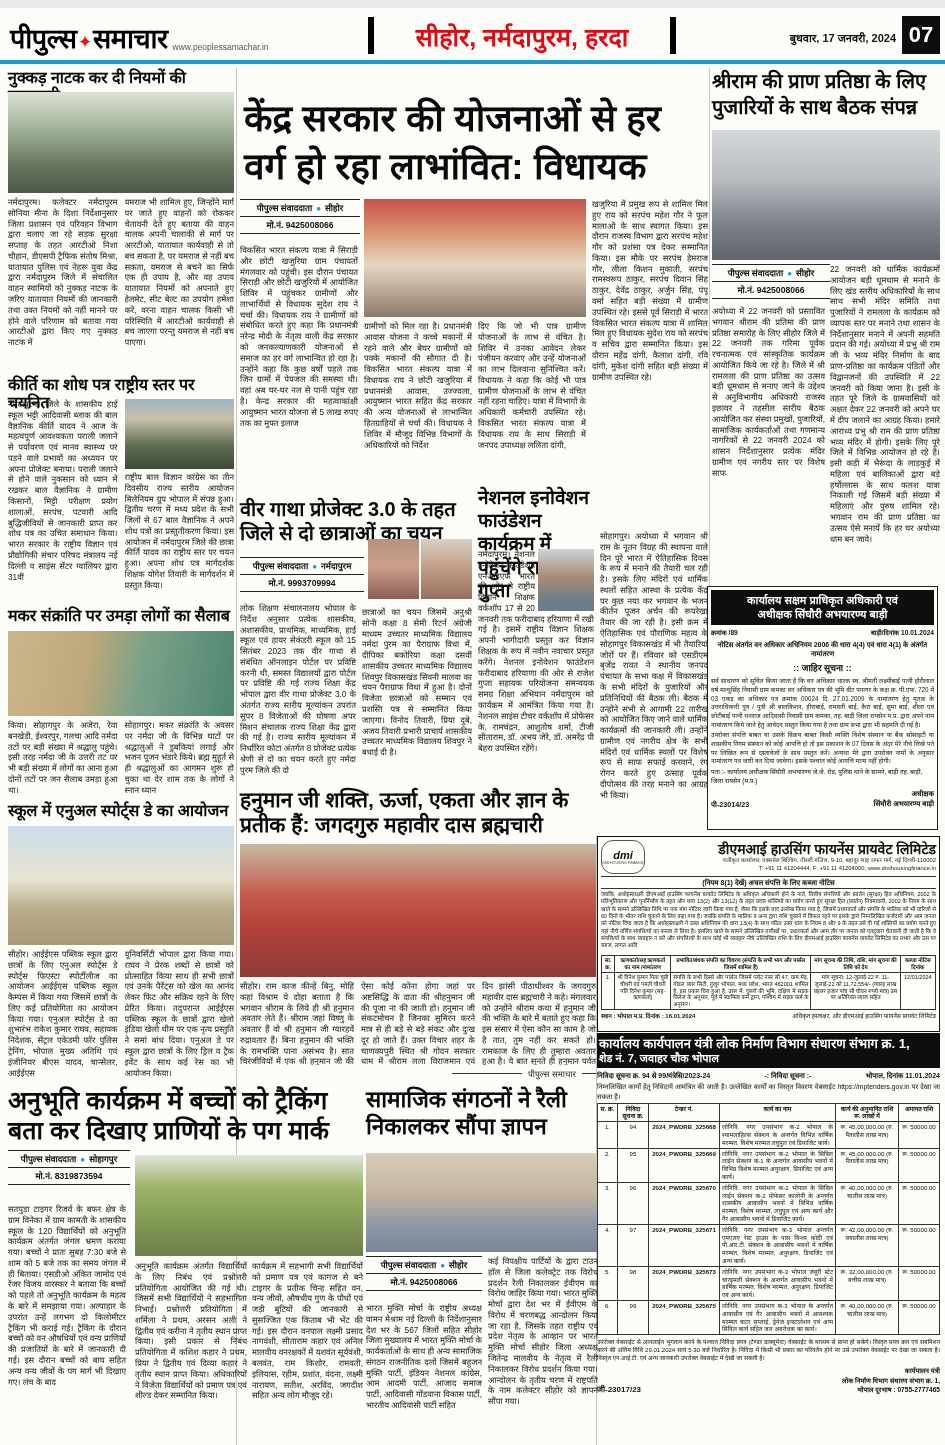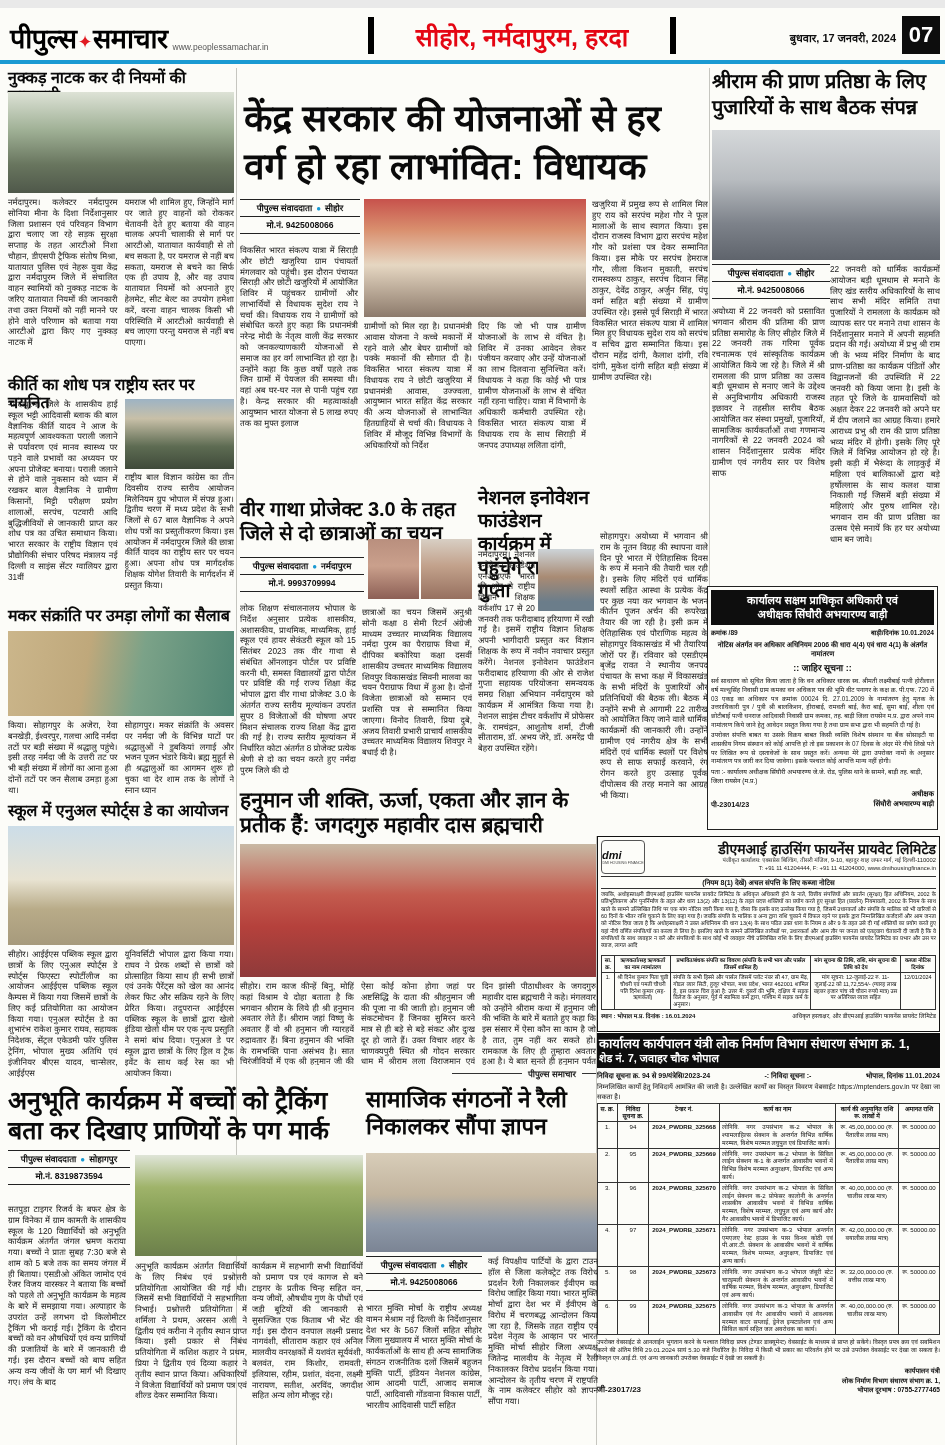--- a/index.html
+++ b/index.html
@@ -41,42 +41,42 @@
   .ph-group{background:linear-gradient(180deg,#dfe5d8 0%,#9fb36a 32%,#87a057 58%,#6c7f4b 100%)}
   .ph-camp{background:linear-gradient(180deg,#c7524c 0%,#d98f6e 26%,#e6d7c2 56%,#8c7a6b 100%)}
   .ph-girl1{background:linear-gradient(180deg,#b98f7e 0%,#caa08c 45%,#8c5f55 100%)}
   .ph-girl2{background:linear-gradient(180deg,#d8cfc4 0%,#c2a18b 45%,#96705f 100%)}
   .ph-portrait{background:linear-gradient(180deg,#cdd4d8 0%,#a98b74 45%,#6b7d8a 85%)}
   .ph-devotees{background:linear-gradient(180deg,#c8b9a4 0%,#c35b4e 38%,#b5413c 62%,#8e3a3a 100%)}
   .ph-rally{background:linear-gradient(180deg,#d8cdb9 0%,#c2b49e 42%,#8e99a8 72%,#7b8494 100%)}
   .ph-meeting{background:linear-gradient(180deg,#d5d8da 0%,#b8bcc0 38%,#7d828a 72%,#5f646c 100%)}
 
   .signoff{display:flex;align-items:center;justify-content:flex-end;gap:6px;
-           font-size:8.5px;font-weight:700;color:#222}
+           font-size:8.5px;font-weight:400;color:#222}
   .signoff:before{content:"";flex:0 0 70px;border-top:1px solid #333}
   .signoff:after{content:"";flex:0 0 14px;border-top:1px solid #333}
 
   
   .nbox{border:1px solid #222;padding:3px;box-sizing:border-box;overflow:hidden;background:#fdfdf9}
   .nbox .bar{background:#0e0e0e;color:#fff;text-align:center;font-weight:700;
              font-size:11px;line-height:1.3;padding:3px 2px}
   .nbox .refrow{display:flex;justify-content:space-between;font-size:6.6px;font-weight:700;margin-top:3px}
   .nbox .subject{font-size:6.9px;font-weight:700;text-align:center;margin-top:3px;line-height:1.35}
   .nbox .jnote{font-size:9px;font-weight:800;text-align:center;margin:3px 0}
   .nbox .para{font-size:6.3px;line-height:1.38;text-align:justify;color:#1a1a1a}
   .nbox .addr{font-size:6.3px;line-height:1.35;margin-top:2px}
   .nbox .foot{display:flex;justify-content:space-between;align-items:flex-end;margin-top:4px}
   .nbox .code{font-size:7.2px;font-weight:700}
   .nbox .sign{font-size:7.2px;font-weight:700;text-align:right;line-height:1.35}
 
   
   .dmi{border:1.5px solid #111;padding:3px;box-sizing:border-box;overflow:hidden;background:#fdfdf9}
   .dmi .head{display:flex;gap:5px;align-items:center}
-  .dmi .logo{flex:0 0 42px;height:32px;border:1px solid #555;border-radius:4px;
-             display:flex;flex-direction:column;justify-content:center}
+  .dmi .logo{flex:0 0 42px;height:32px;border:1px solid #555;border-radius:12px;
+             display:flex;flex-direction:column;align-items:center;justify-content:center}
   .dmi .logo b{font-size:11px;font-style:italic}
   .dmi .logo i{font-size:3.6px;font-style:normal;color:#444;text-align:center}
   .dmi .hc{flex:1;text-align:right}
   .dmi .co{font-size:14px;font-weight:800;line-height:1.1}
   .dmi .ad1,.dmi .ad2{font-size:5.8px;color:#222;line-height:1.3}
   .dmi .strip{border-top:1px solid #333;border-bottom:1px solid #333;text-align:center;
               font-size:7px;font-weight:700;margin-top:2px;padding:1px 0}
   .dmi .legal{font-size:5.5px;line-height:1.33;text-align:justify;height:62px;overflow:hidden;margin-top:2px}
   .dmi table{border-collapse:collapse;width:100%;margin-top:2px;font-size:5.5px;line-height:1.25}
   .dmi th,.dmi td{border:1px solid #333;padding:1px 2px;vertical-align:top}

